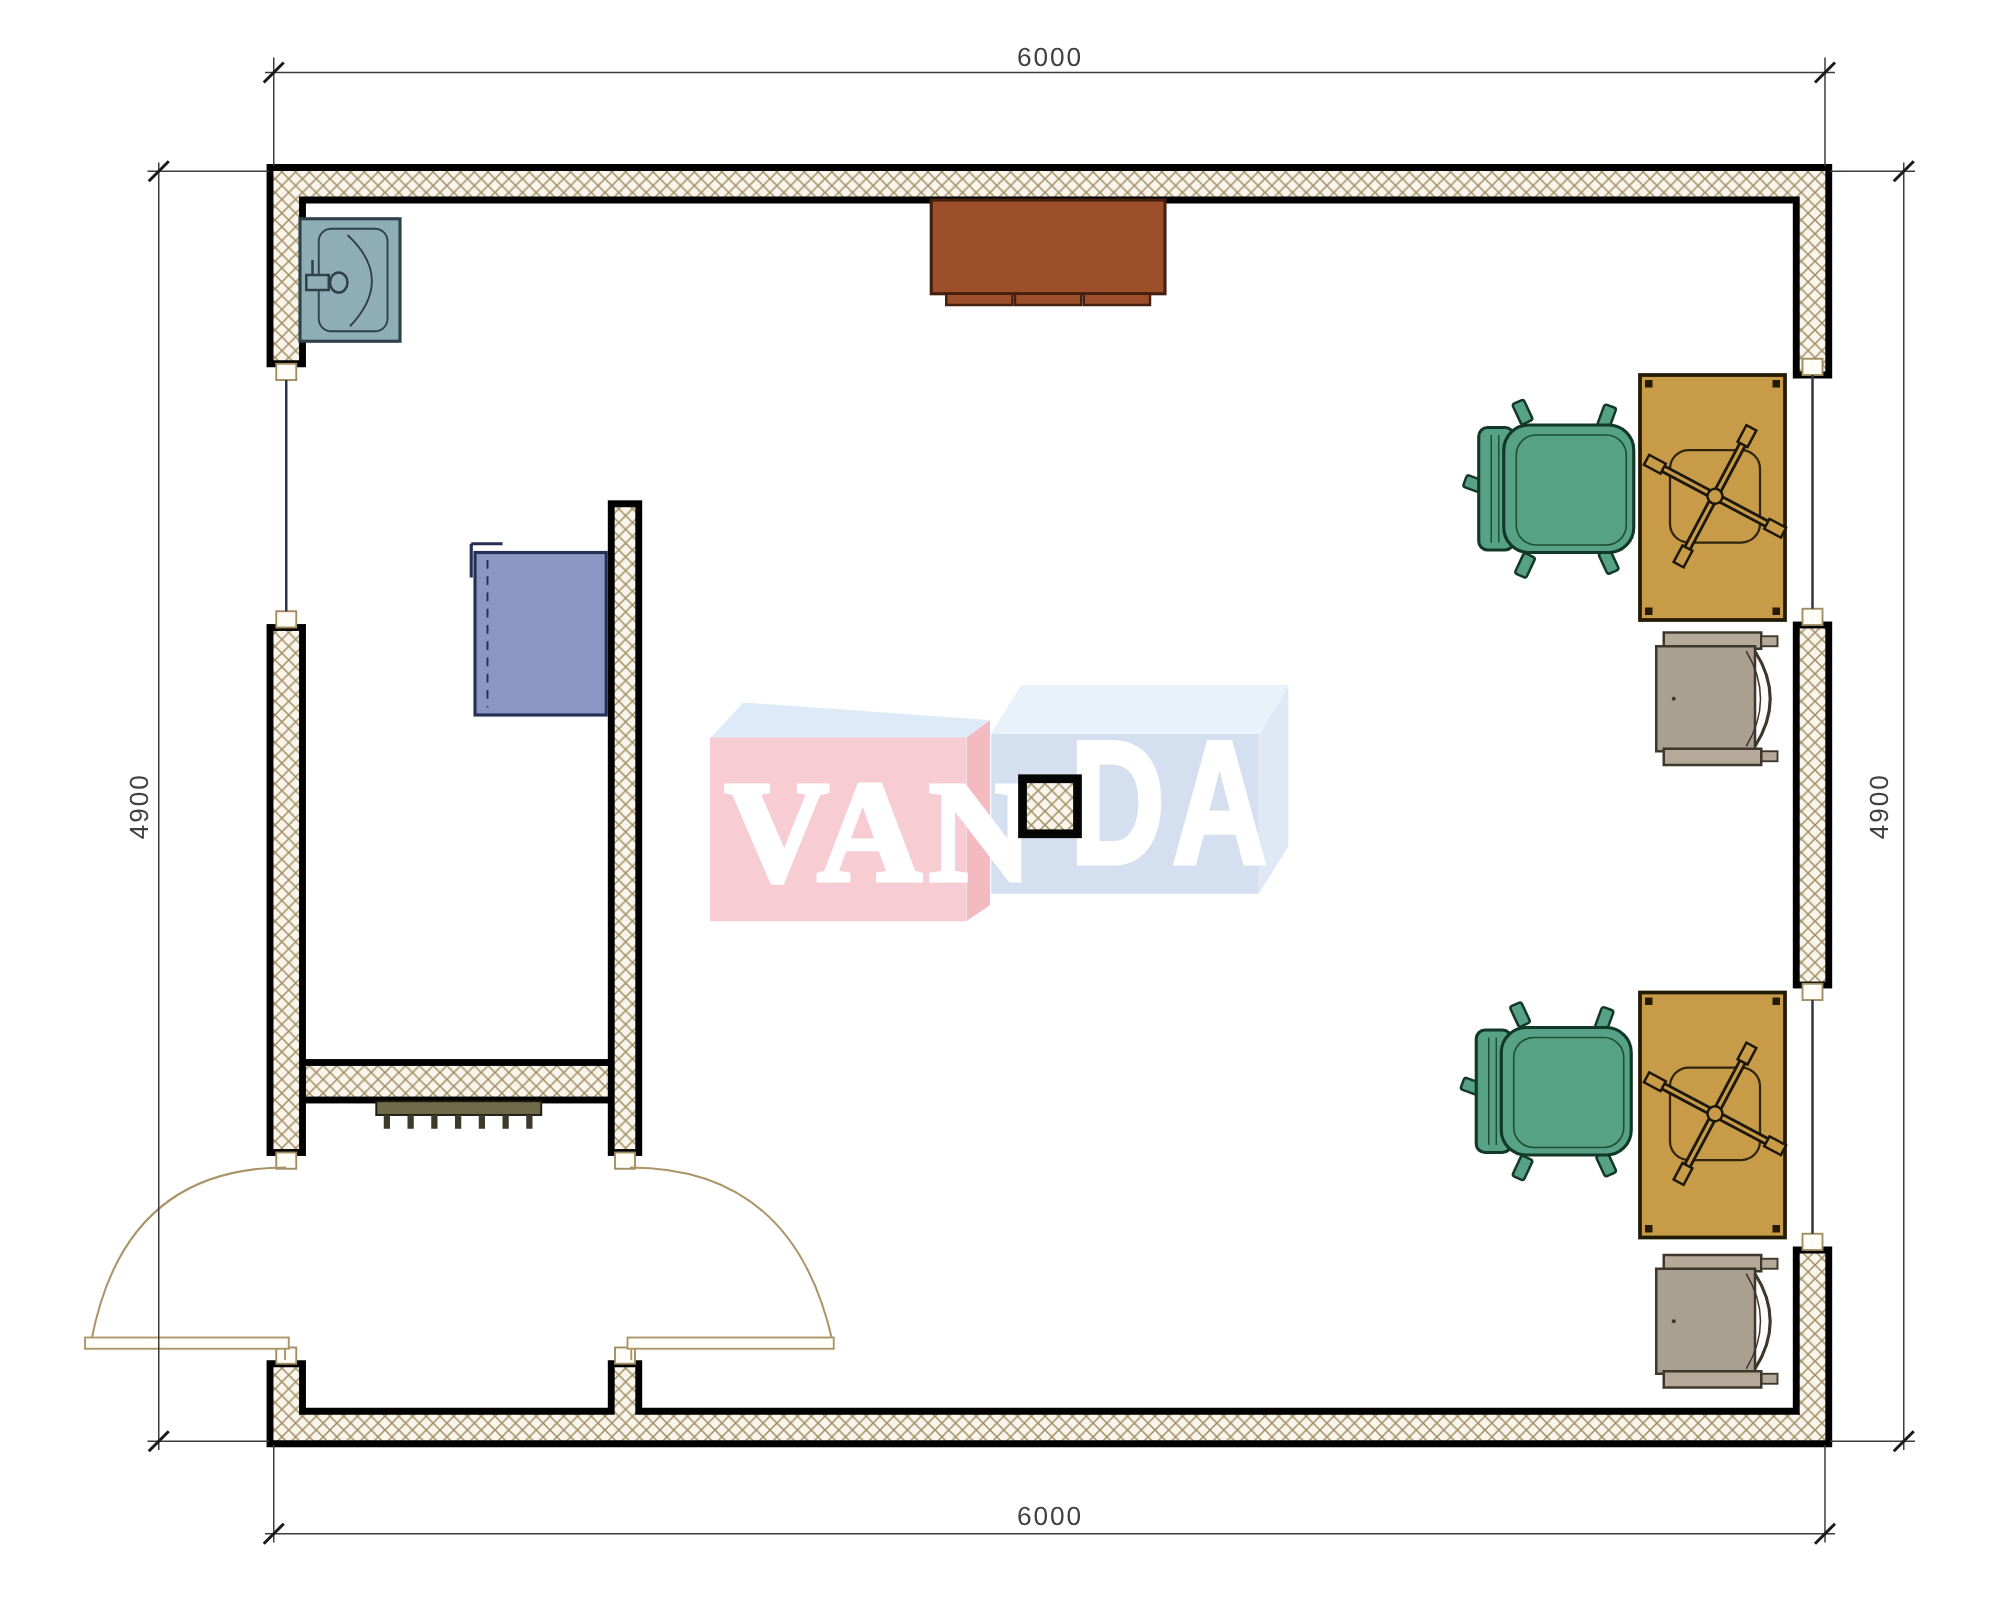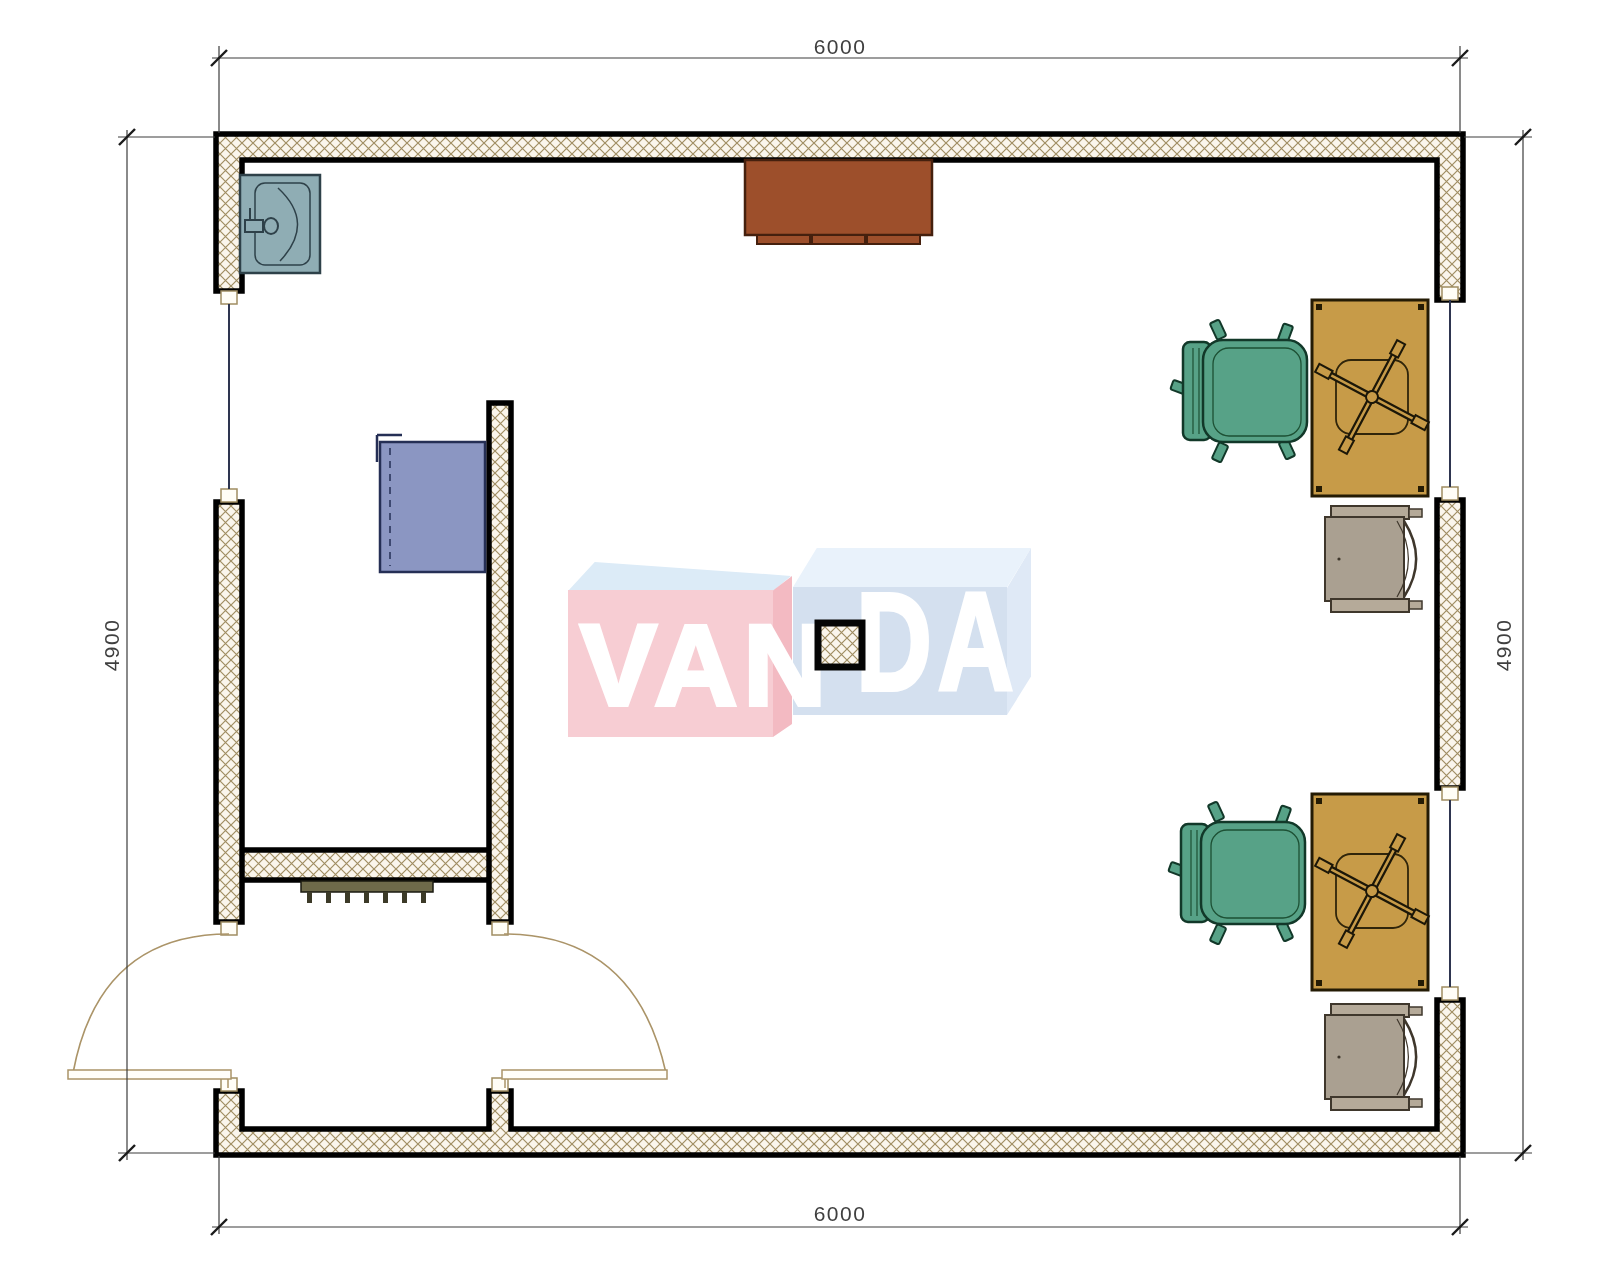--- a/index.html
+++ b/index.html
@@ -16,21 +16,21 @@
   .wm-pink-front {left:568px;top:590px;width:205px;height:147px;background:#f7cdd3;}
   .wm-pink-side  {left:773px;top:576px;width:19px;height:161px;background:#f3bac2;
                   clip-path:polygon(0 9%,100% 0,100% 92%,0 100%);}
   .wm-blue-top   {left:793px;top:548px;width:238px;height:39px;background:#e9f2fb;
                   clip-path:polygon(0 100%,10% 0,100% 0,90% 100%);}
   .wm-blue-side  {left:1007px;top:548px;width:24px;height:167px;background:#dfe9f6;
                   clip-path:polygon(0 24%,100% 0,100% 77%,0 100%);}
   .wm-blue-front {left:793px;top:587px;width:214px;height:128px;background:#d4e0ef;}
   .wm-text{position:absolute;z-index:1;color:#ffffff;font-weight:bold;line-height:1;
            white-space:nowrap;-webkit-text-stroke:4px #ffffff;}
-  .wm-van{left:580px;top:608px;font-size:115px;letter-spacing:6px;}
+  .wm-van{left:580px;top:608px;font-size:115px;letter-spacing:6px;font-family:Liberation Serif, serif;}
   .wm-da {left:856px;top:572px;font-size:140px;letter-spacing:8px;
           transform:scaleX(.75);transform-origin:left top;}
   
   .dim{position:absolute;z-index:3;color:#3f3f3f;font-size:21px;letter-spacing:1.5px;
        width:80px;text-align:center;line-height:22px;}
   .dim-top   {left:800px;top:36px;}
   .dim-bottom{left:800px;top:1203px;}
   .dim-left  {left:72px;top:634px;transform:rotate(-90deg);}
   .dim-right {left:1464px;top:634px;transform:rotate(-90deg);}
 </style>

